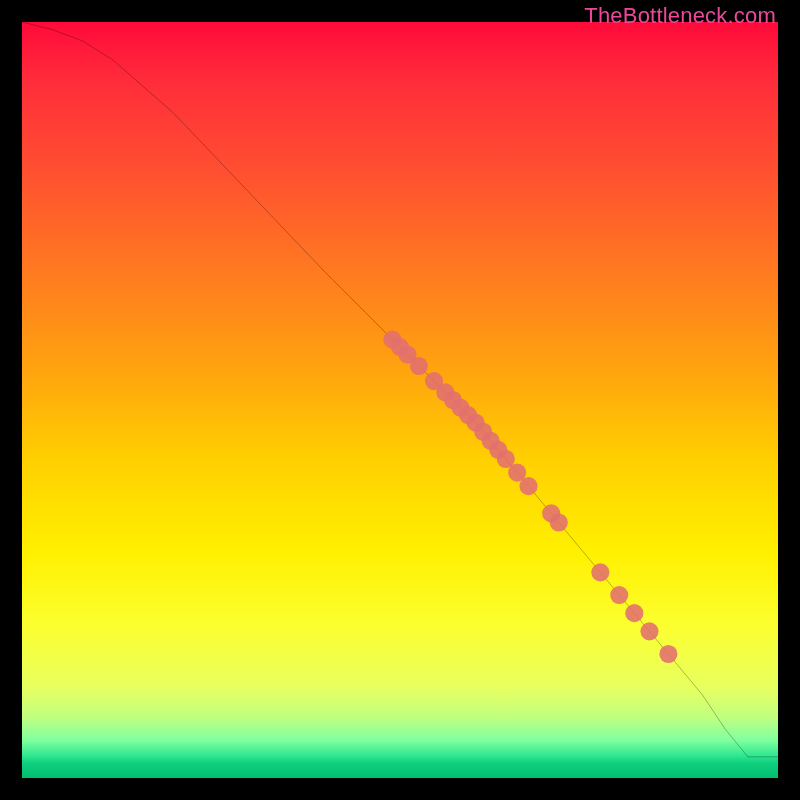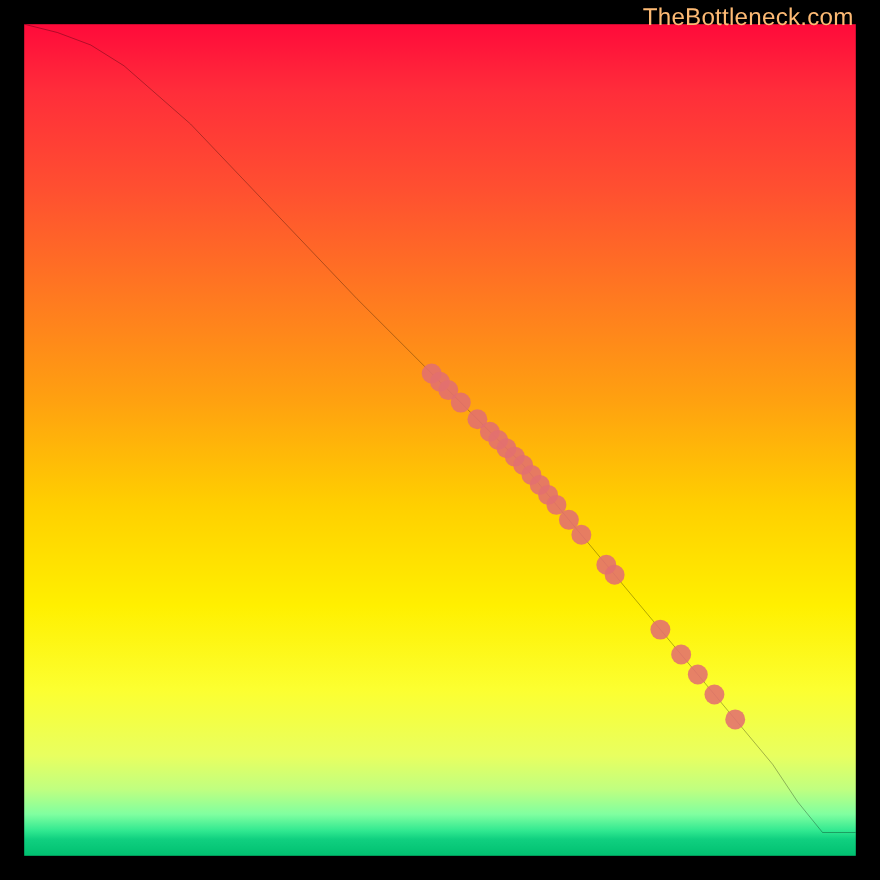--- a/index.html
+++ b/index.html
@@ -38,21 +38,21 @@
       #80ffa0 95%,
       #30e890 97%,
       #10d080 98%,
       #00c070 100%
     );
   }
   .watermark {
     position: absolute;
     top: 3px;
     right: 24px;
-    color: #fdba74;
+    color: #ec4899;
     font-size: 22px;
     font-weight: 500;
     letter-spacing: 0.2px;
     pointer-events: none;
     user-select: none;
   }
   svg.plot {
     position: absolute;
     left: 0;
     top: 0;

